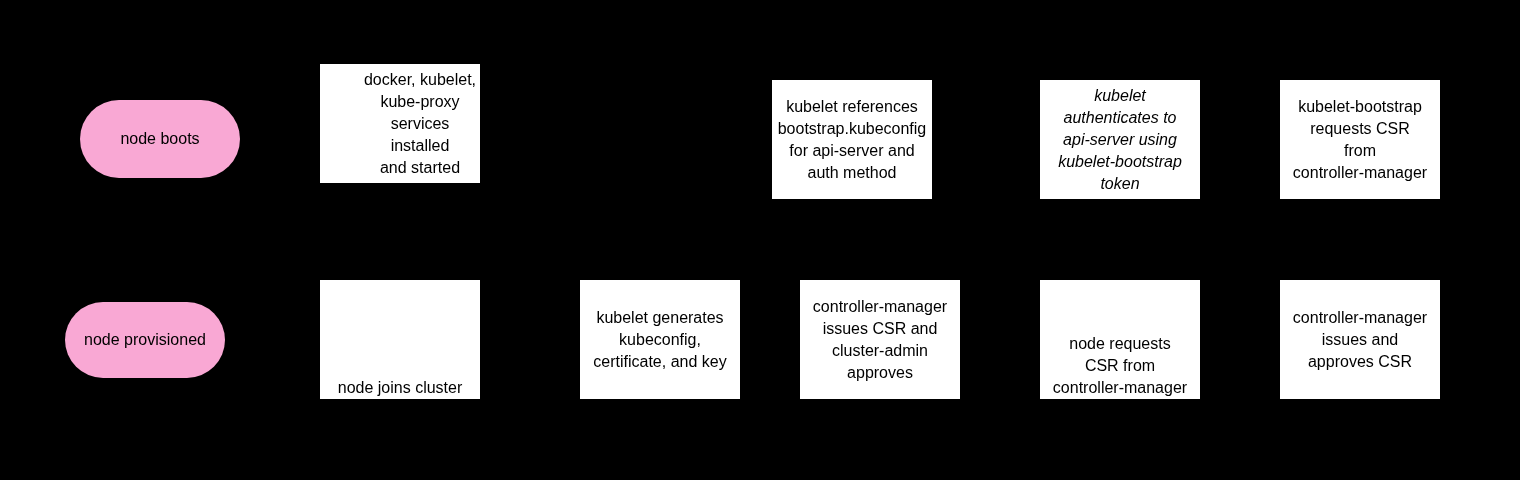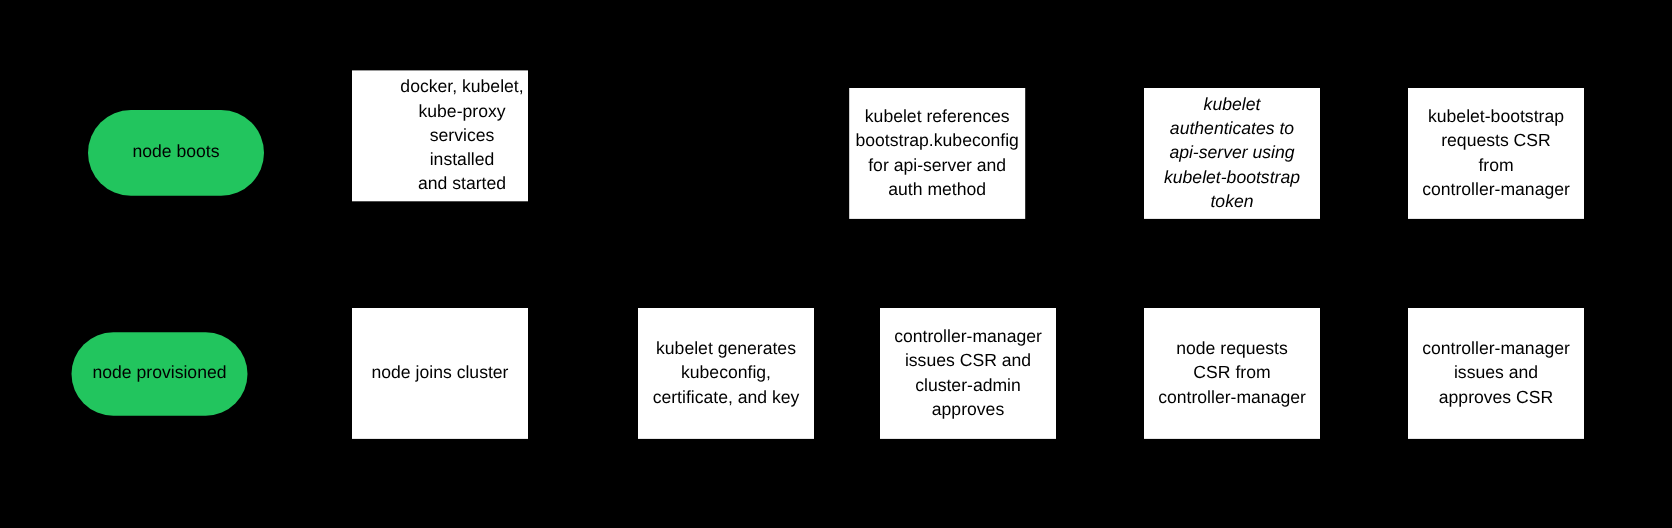--- a/index.html
+++ b/index.html
@@ -26,21 +26,21 @@
     white-space: pre-line;
     text-align: center;
     font-size: 16px;
     line-height: 22px;
     color: #000000;
     width: 100%;
   }
   .terminal {
     width: 160px;
     height: 78px;
-    background: #22c55e;
+    background: #f9a8d4;
     border-radius: 39px;
   }
   .process {
     width: 160px;
     height: 119px;
     background: #ffffff;
   }
   .decision {
     width: 160px;
     height: 118px;
@@ -61,24 +61,24 @@
   
   #n-r1c1 { left: 80px;   top: 100px; }
   #n-r1c2 { left: 320px;  top: 64px; padding-left: 40px; }
   #n-r1c3 { left: 560px;  top: 80px; }
   #n-r1c4 { left: 772px;  top: 80px; }
   #n-r1c5 { left: 1040px; top: 80px; font-style: italic; }
   #n-r1c6 { left: 1280px; top: 80px; }
 
   
   #n-r2c1 { left: 65px;   top: 302px; height: 76px; border-radius: 38px; }
-  #n-r2c2 { left: 320px;  top: 280px; }
+  #n-r2c2 { left: 320px;  top: 280px; align-items: flex-end; }
   #n-r2c3 { left: 560px;  top: 280px; margin-left: 20px; }
   #n-r2c4 { left: 800px;  top: 280px; }
-  #n-r2c5 { left: 1040px; top: 280px; }
+  #n-r2c5 { left: 1040px; top: 280px; align-items: flex-end; }
   #n-r2c6 { left: 1280px; top: 280px; }
 </style>
 </head>
 <body>
 
 <div class="stage">
 
   <div class="node terminal" id="n-r1c1">
     <div class="node-text">node boots</div>
   </div>

